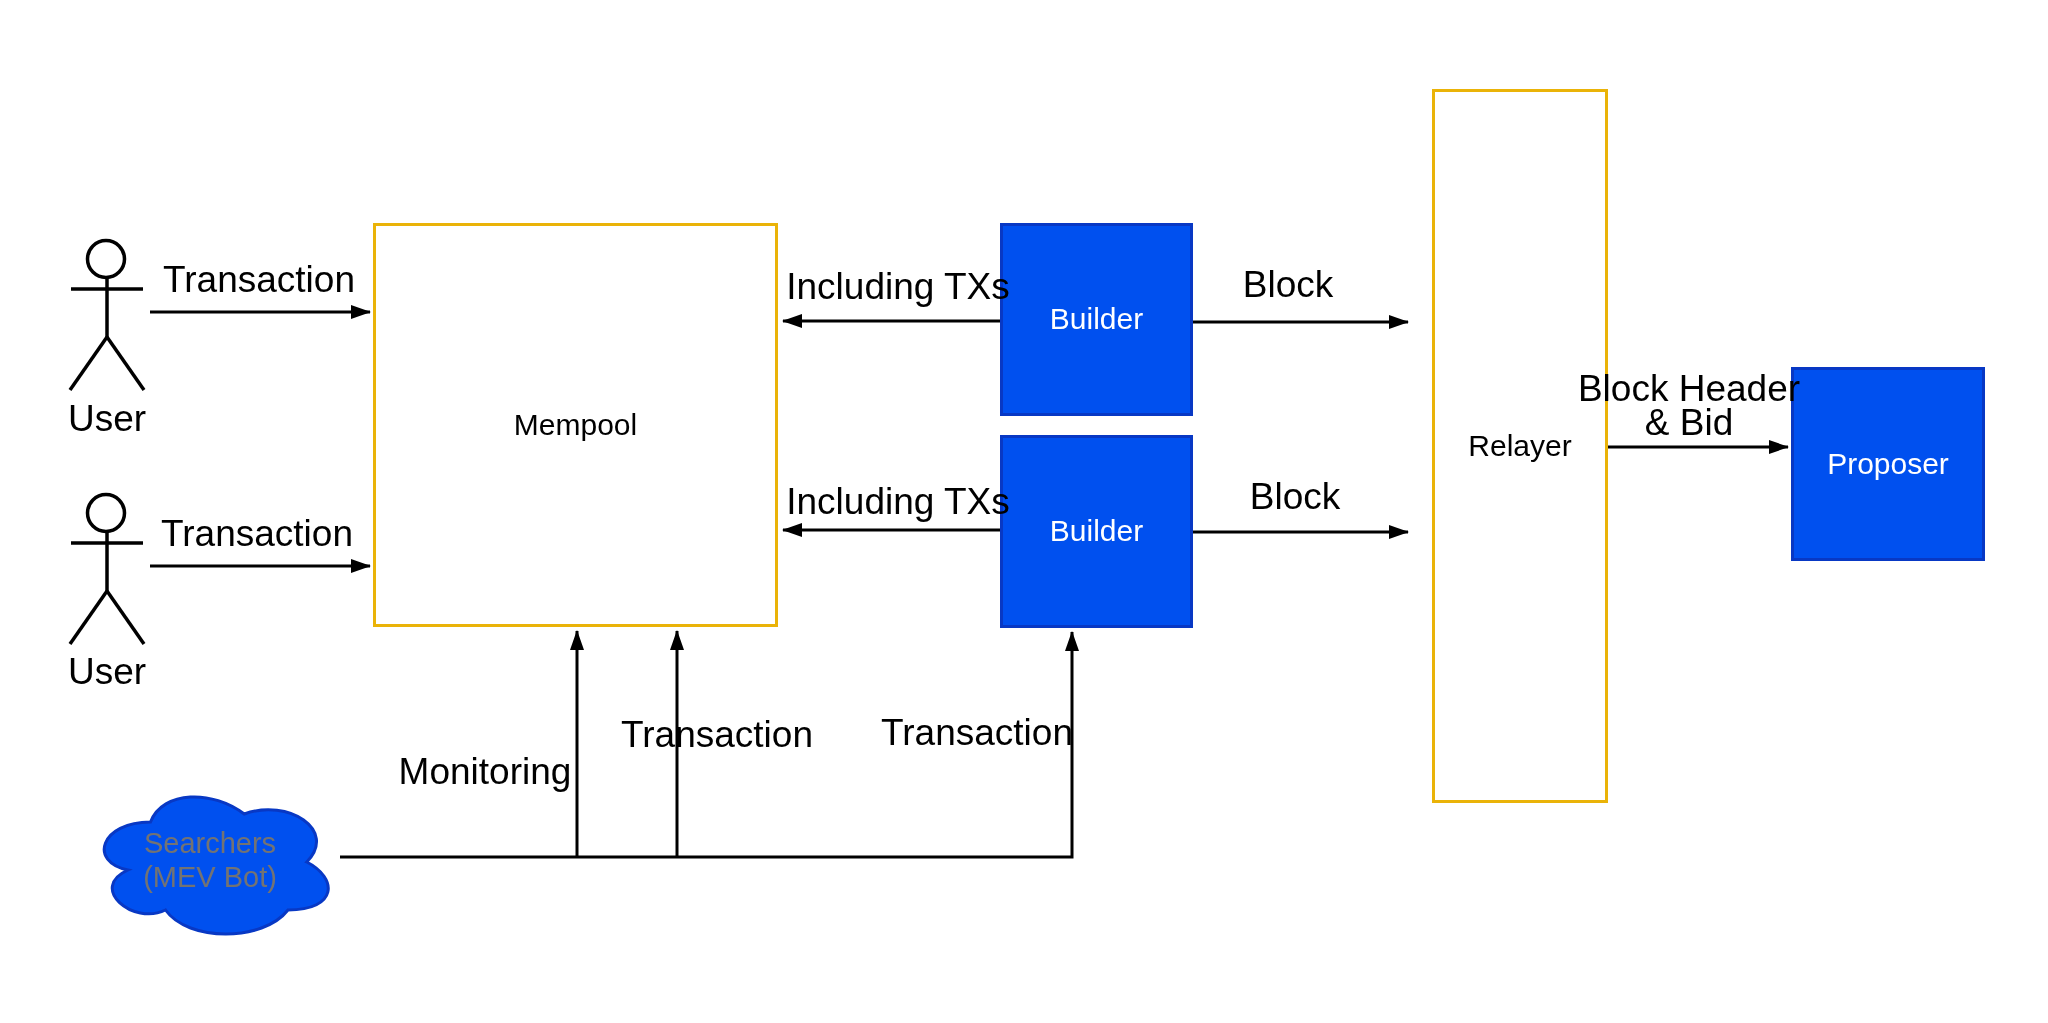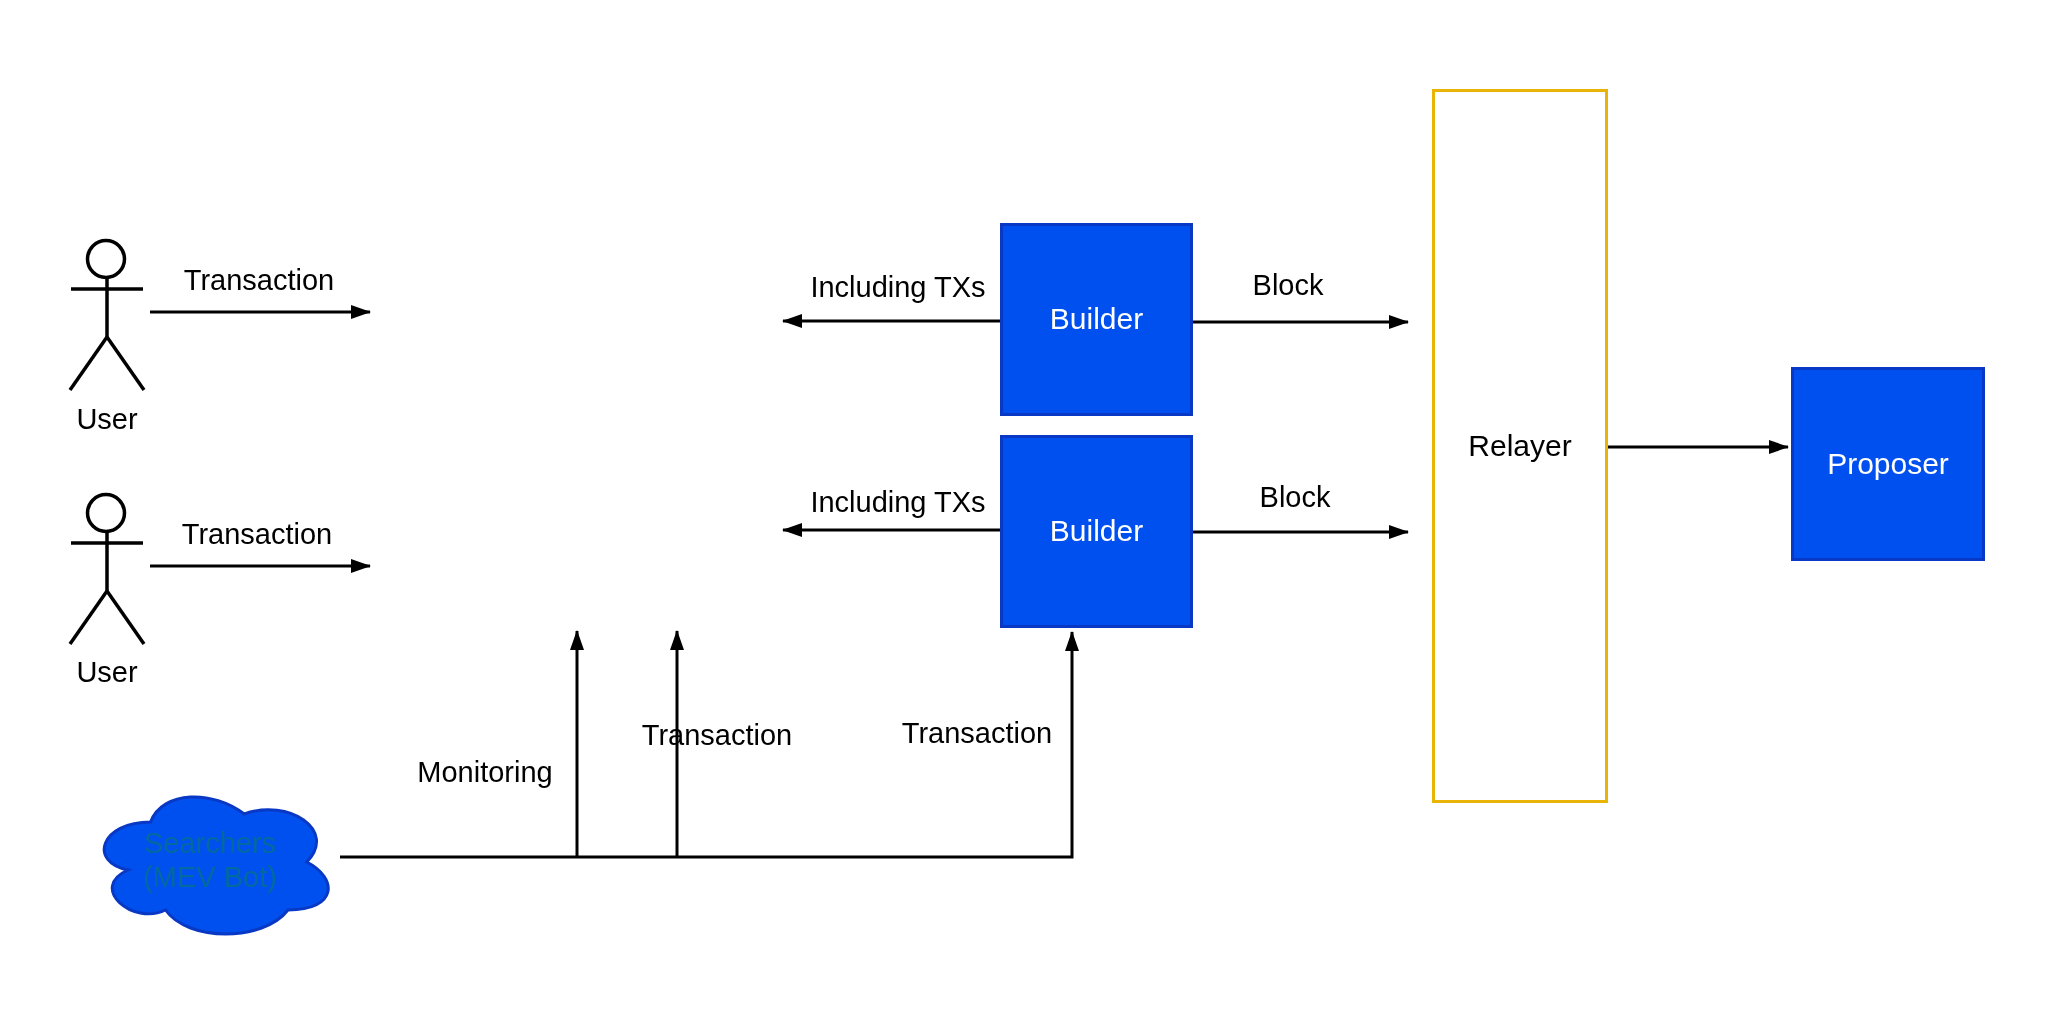--- a/index.html
+++ b/index.html
@@ -8,26 +8,26 @@
     font-family:"Liberation Sans", sans-serif; overflow:hidden;
   }
   .layer { position:absolute; left:0; top:0; width:2048px; height:1023px; }
   .node {
     position:absolute; box-sizing:border-box; border:3px solid #eab308;
     background:#ffffff; color:#000000; display:flex; align-items:center;
     justify-content:center; font-size:30px; line-height:1.15; text-align:center;
   }
   .node.blue { background:#0050EF; border-color:#0838C4; color:#ffffff; }
   .edge-label {
-    position:absolute; transform:translate(-50%,-50%); font-size:29px;
+    position:absolute; transform:translate(-50%,-50%); font-size:37px;
     color:#000000; white-space:nowrap; text-align:center; line-height:34px;
   }
   .cloud-label {
     position:absolute; transform:translate(-50%,-50%); font-size:29px;
-    color:#0369a1; white-space:nowrap; text-align:center; line-height:34px;
+    color:#737373; white-space:nowrap; text-align:center; line-height:34px;
   }
   svg .stroke { stroke:#000000; stroke-width:3.5; fill:none; }
   svg .arrow  { stroke:#000000; stroke-width:3;   fill:none; }
 </style>
 </head>
 <body>
 
 <div class="canvas">
 
   <svg class="layer" width="2048" height="1023" viewBox="0 0 2048 1023" xmlns="http://www.w3.org/2000/svg">
@@ -70,20 +70,23 @@
       <line class="arrow" x1="1000" y1="530" x2="783" y2="530" marker-end="url(#arrowhead)"></line>
       <line class="arrow" x1="1193" y1="322" x2="1408" y2="322" marker-end="url(#arrowhead)"></line>
       <line class="arrow" x1="1193" y1="532" x2="1408" y2="532" marker-end="url(#arrowhead)"></line>
       <line class="arrow" x1="1588" y1="447" x2="1788" y2="447" marker-end="url(#arrowhead)"></line>
       <path class="arrow" d="M 340,857 L 1072,857 L 1072,632" marker-end="url(#arrowhead)"></path>
       <line class="arrow" x1="577" y1="857" x2="577" y2="631" marker-end="url(#arrowhead)"></line>
       <line class="arrow" x1="677" y1="857" x2="677" y2="631" marker-end="url(#arrowhead)"></line>
     </g>
   </svg>
 
+  <div class="node" style="left:373px; top:223px; width:405px; height:404px;">
+    <span>Mempool</span>
+  </div>
 
   <div class="node blue" style="left:1000px; top:223px; width:193px; height:193px;">
     <span>Builder</span>
   </div>
 
   <div class="node blue" style="left:1000px; top:435px; width:193px; height:193px;">
     <span>Builder</span>
   </div>
 
   <div class="node" style="left:1412px; top:89px; width:176px; height:714px;margin-left:20px;">
@@ -101,17 +104,21 @@
 
   <div class="edge-label" style="left:107px; top:419px;"><span>User</span></div>
   <div class="edge-label" style="left:107px; top:672px;"><span>User</span></div>
 
   <div class="edge-label" style="left:259px; top:280px;"><span>Transaction</span></div>
   <div class="edge-label" style="left:257px; top:534px;"><span>Transaction</span></div>
   <div class="edge-label" style="left:898px; top:287px;"><span>Including TXs</span></div>
   <div class="edge-label" style="left:898px; top:502px;"><span>Including TXs</span></div>
   <div class="edge-label" style="left:1288px; top:285px;"><span>Block</span></div>
   <div class="edge-label" style="left:1295px; top:497px;"><span>Block</span></div>
+  <div class="edge-label" style="left:1689px; top:406px;">
+    <div>Block Header</div>
+    <div>&amp; Bid</div>
+  </div>
   <div class="edge-label" style="left:485px; top:772px;"><span>Monitoring</span></div>
   <div class="edge-label" style="left:717px; top:735px;"><span>Transaction</span></div>
   <div class="edge-label" style="left:977px; top:733px;"><span>Transaction</span></div>
 
 </div>
 
 </body></html>

